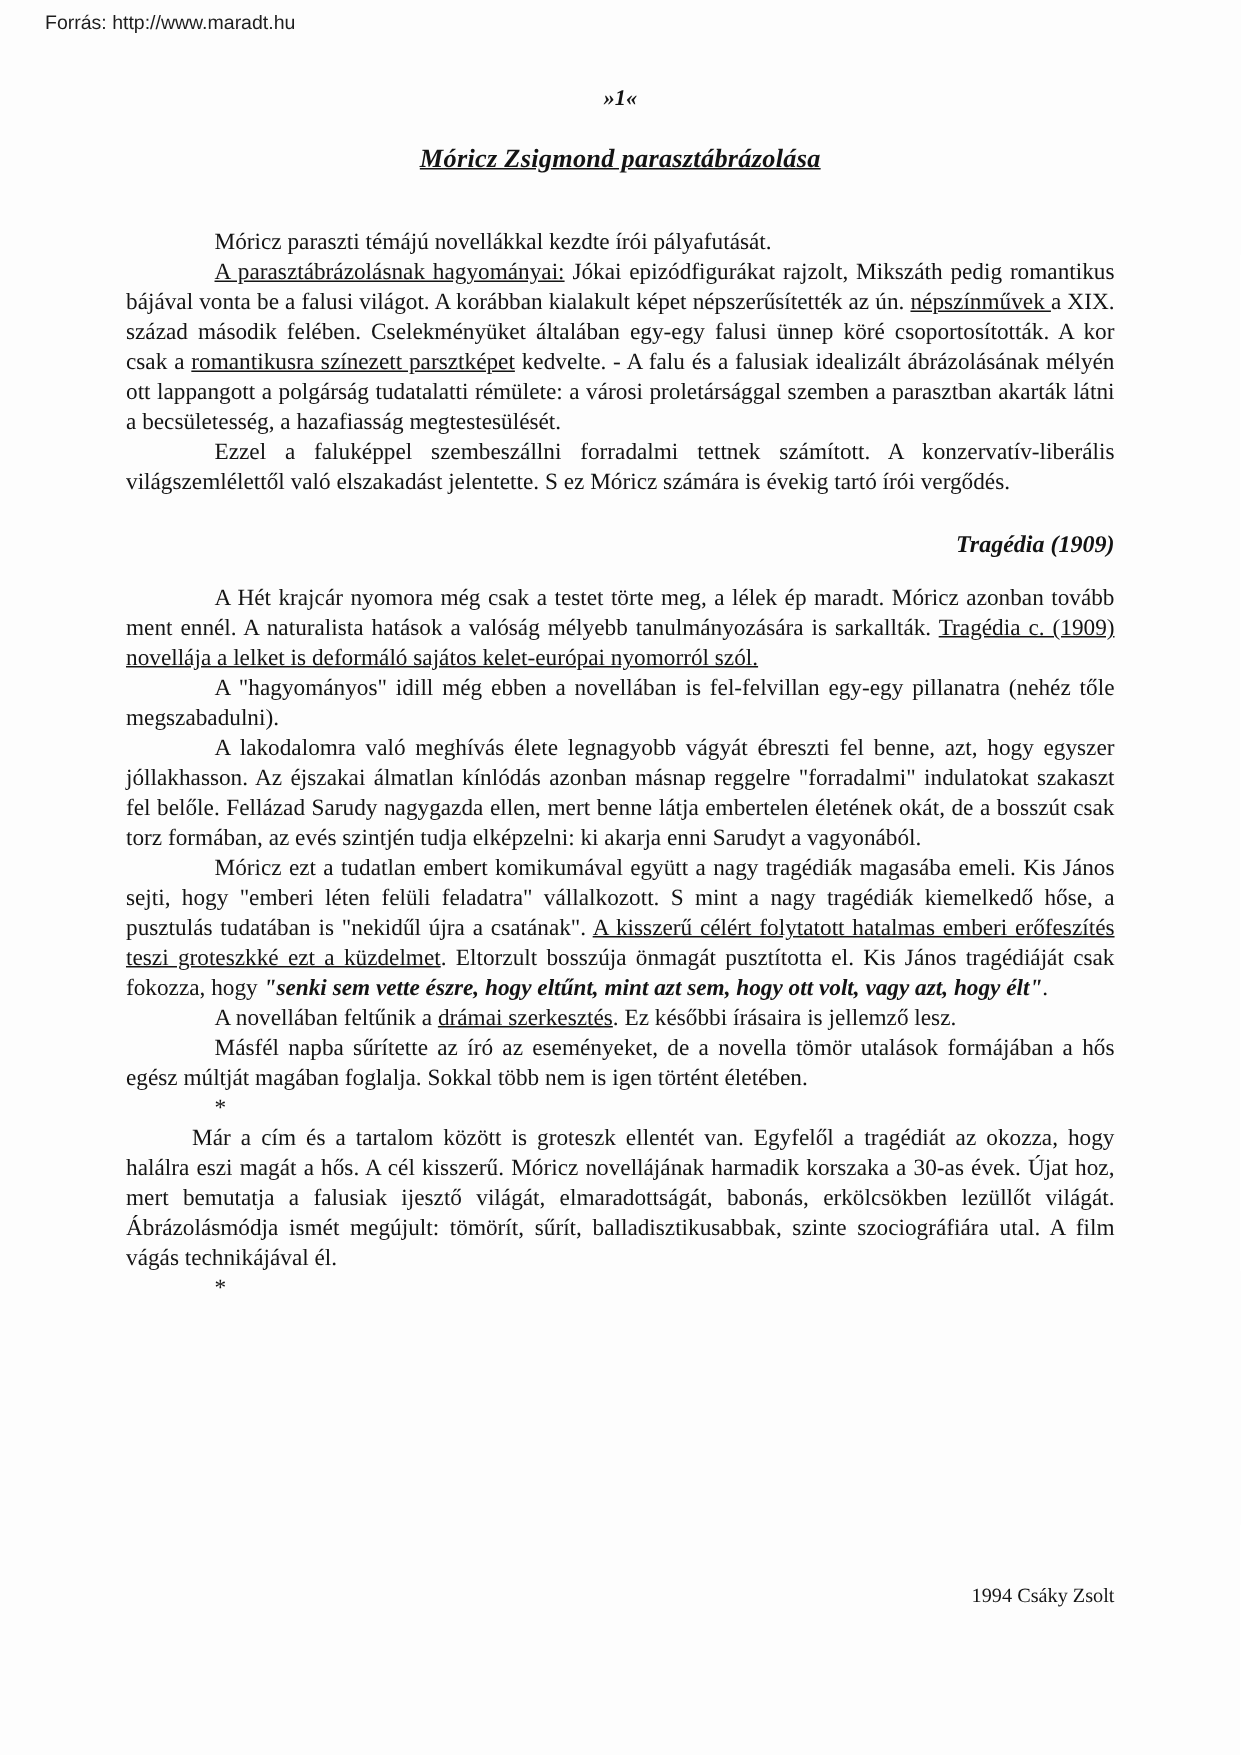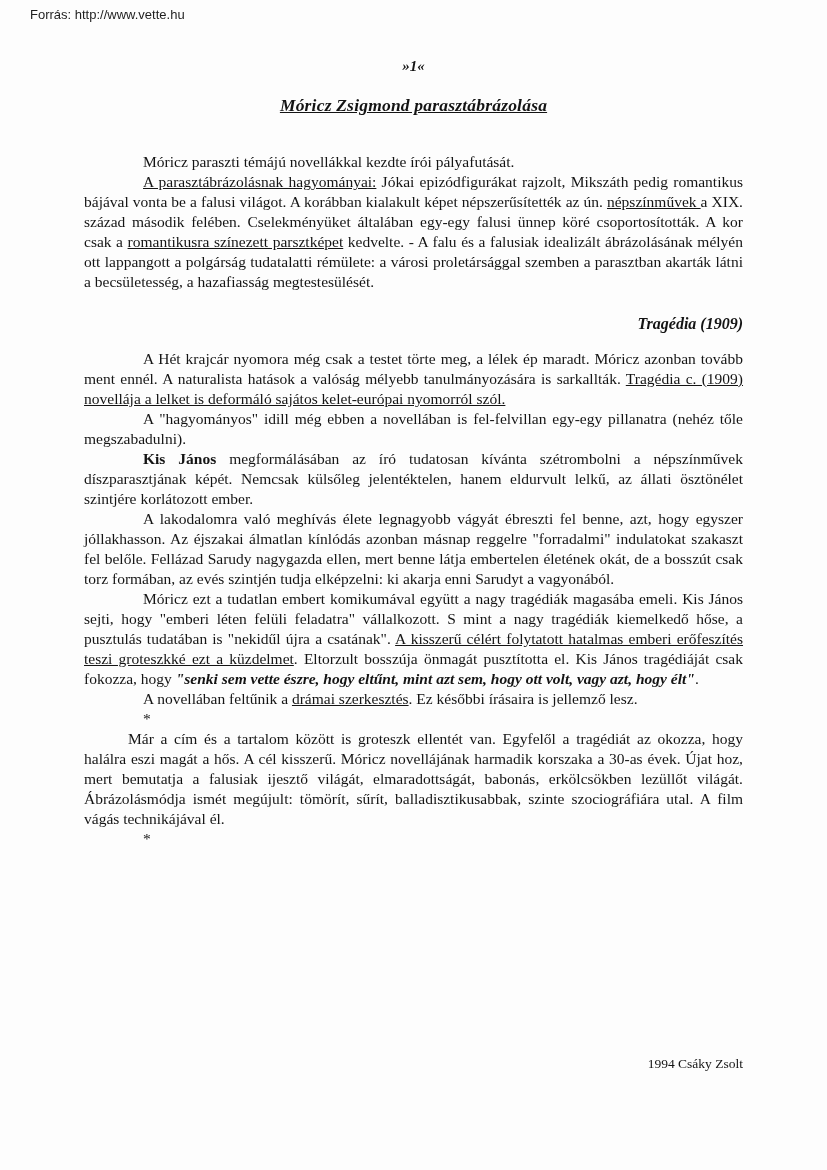--- a/index.html
+++ b/index.html
@@ -72,31 +72,32 @@
     top: 1056px;
     width: 659px;
     text-align: right;
     font-size: 13.5px;
   }
 </style>
 </head>
 <body>
 
 <div class="page">
-  <div class="source">Forrás: http://www.vette.hu</div>
+  <div class="source">Forrás: http://www.maradt.hu</div>
   <div class="pageno">»1«</div>
   <div class="title">Móricz Zsigmond parasztábrázolása</div>
   <div class="content">
       <p class="para"><span class="seg-n">Móricz paraszti témájú novellákkal kezdte írói pályafutását.</span></p>
       <p class="para"><span class="seg-u">A parasztábrázolásnak hagyományai:</span><span class="seg-n"> Jókai epizódfigurákat rajzolt, Mikszáth pedig romantikus bájával vonta be a falusi világot. A korábban kialakult képet népszerűsítették az ún. </span><span class="seg-u">népszínművek </span><span class="seg-n">a XIX. század második felében. Cselekményüket általában egy-egy falusi ünnep köré csoportosították. A kor csak a </span><span class="seg-u">romantikusra színezett parsztképet</span><span class="seg-n"> kedvelte. - A falu és a falusiak idealizált ábrázolásának mélyén ott lappangott a polgárság tudatalatti rémülete: a városi proletársággal szemben a parasztban akarták látni a becsületesség, a hazafiasság megtestesülését.</span></p>
+      <p class="para"><span class="seg-n">Ezzel a faluképpel szembeszállni forradalmi tettnek számított. A konzervatív-liberális világszemlélettől való elszakadást jelentette. S ez Móricz számára is évekig tartó írói vergődés.</span></p>
       <p class="heading">Tragédia (1909)</p>
       <p class="para"><span class="seg-n">A Hét krajcár nyomora még csak a testet törte meg, a lélek ép maradt. Móricz azonban tovább ment ennél. A naturalista hatások a valóság mélyebb tanulmányozására is sarkallták. </span><span class="seg-u">Tragédia c. (1909) novellája a lelket is deformáló sajátos kelet-európai nyomorról szól.</span></p>
       <p class="para"><span class="seg-n">A "hagyományos" idill még ebben a novellában is fel-felvillan egy-egy pillanatra (nehéz tőle megszabadulni).</span></p>
-      <p class="para"><span class="seg-b">Kis János</span><span class="seg-n"> megformálásában az író tudatosan kívánta szétrombolni a népszínművek díszparasztjának képét. Nemcsak külsőleg jelentéktelen, hanem eldurvult lelkű, az állati ösztönélet szintjére korlátozott ember.</span></p>
       <p class="para"><span class="seg-n">A lakodalomra való meghívás élete legnagyobb vágyát ébreszti fel benne, azt, hogy egyszer jóllakhasson. Az éjszakai álmatlan kínlódás azonban másnap reggelre "forradalmi" indulatokat szakaszt fel belőle. Fellázad Sarudy nagygazda ellen, mert benne látja embertelen életének okát, de a bosszút csak torz formában, az evés szintjén tudja elképzelni: ki akarja enni Sarudyt a vagyonából.</span></p>
       <p class="para"><span class="seg-n">Móricz ezt a tudatlan embert komikumával együtt a nagy tragédiák magasába emeli. Kis János sejti, hogy "emberi léten felüli feladatra" vállalkozott. S mint a nagy tragédiák kiemelkedő hőse, a pusztulás tudatában is "nekidűl újra a csatának". </span><span class="seg-u">A kisszerű célért folytatott hatalmas emberi erőfeszítés teszi groteszkké ezt a küzdelmet</span><span class="seg-n">. Eltorzult bosszúja önmagát pusztította el. Kis János tragédiáját csak fokozza, hogy </span><span class="seg-bi">"senki sem vette észre, hogy eltűnt, mint azt sem, hogy ott volt, vagy azt, hogy élt"</span><span class="seg-n">.</span></p>
       <p class="para"><span class="seg-n">A novellában feltűnik a </span><span class="seg-u">drámai szerkesztés</span><span class="seg-n">. Ez későbbi írásaira is jellemző lesz.</span></p>
+      <p class="para"><span class="seg-n">Másfél napba sűrítette az író az eseményeket, de a novella tömör utalások formájában a hős egész múltját magában foglalja. Sokkal több nem is igen történt életében.</span></p>
       <p class="star">*</p>
       <p class="para small-indent"><span class="seg-n">Már a cím és a tartalom között is groteszk ellentét van. Egyfelől a tragédiát az okozza, hogy halálra eszi magát a hős. A cél kisszerű. Móricz novellájának harmadik korszaka a 30-as évek. Újat hoz, mert bemutatja a falusiak ijesztő világát, elmaradottságát, babonás, erkölcsökben lezüllőt világát. Ábrázolásmódja ismét megújult: tömörít, sűrít, balladisztikusabbak, szinte szociográfiára utal. A film vágás technikájával él.</span></p>
       <p class="star">*</p>
     </div>
   <div class="footer">1994 Csáky Zsolt</div>
 </div>
 
 </body></html>

